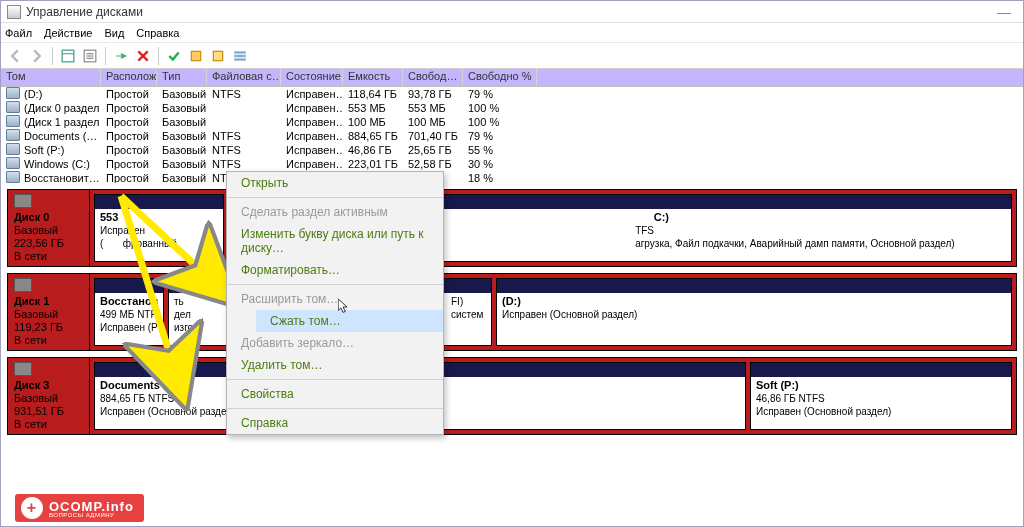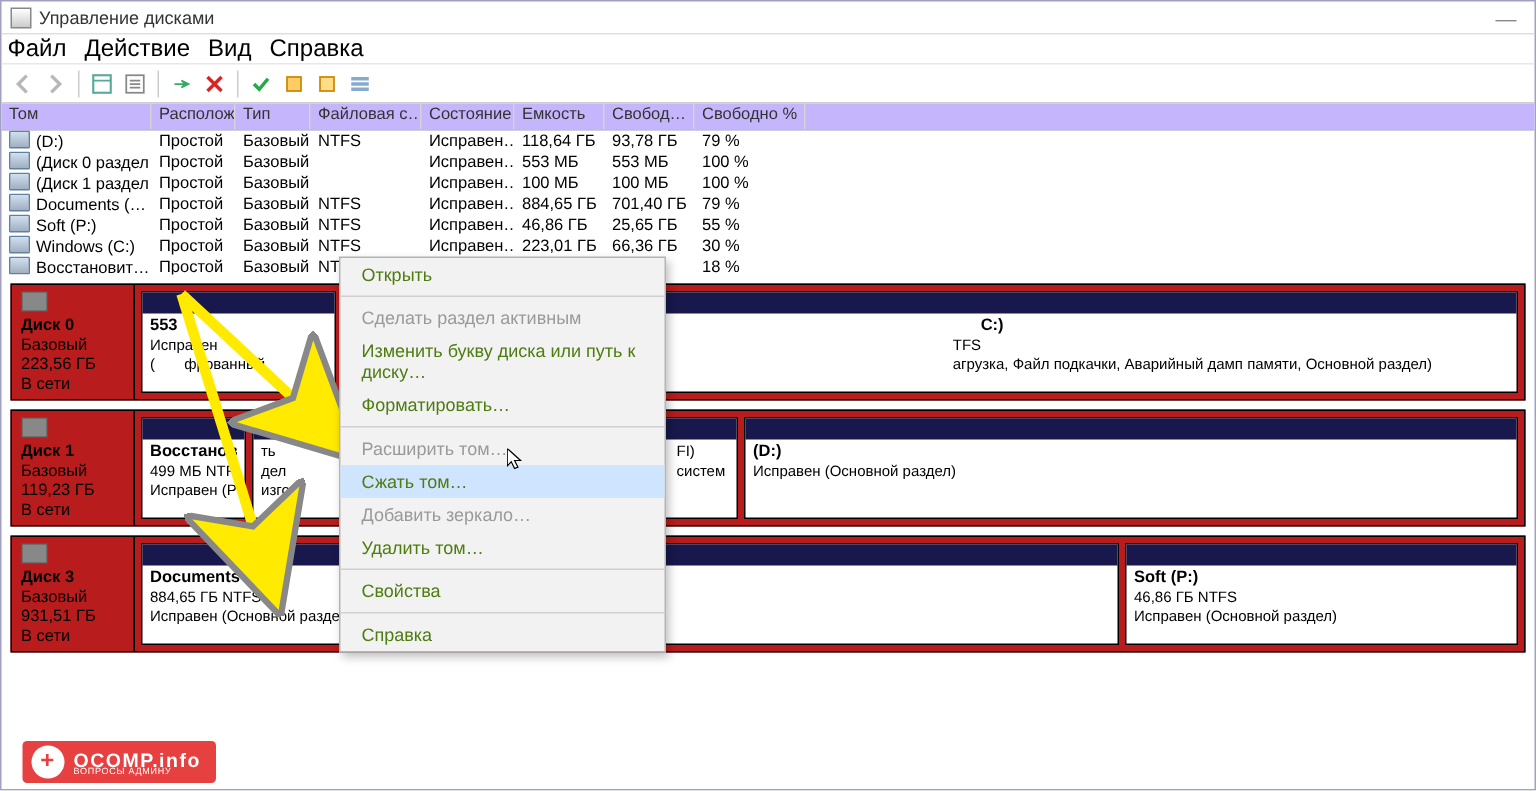--- a/index.html
+++ b/index.html
@@ -1,21 +1,21 @@
 <!DOCTYPE html>
 <html><head>
 <meta charset="utf-8">
 <style>
   * { box-sizing: border-box; }
   html,body { margin:0; padding:0; font-family:"Segoe UI",Tahoma,Arial,sans-serif; font-size:11px; background:#f0f0f0; }
   .window { width:1024px; height:527px; background:#fff; border:1px solid #a0a0c0; position:relative; overflow:hidden; }
   .titlebar { height:22px; line-height:22px; padding:0 6px; font-size:12px; color:#333; display:flex; align-items:center; border-bottom:1px solid #e0e0e0; }
   .titlebar .tb-icon { width:14px;height:14px;margin-right:5px;display:inline-block;border:1px solid #888;position:relative;background:linear-gradient(#fff,#ccc); }
   .titlebar .tb-dash { margin-left:auto; color:#888; font-size:14px; padding:0 6px; }
-  .menubar { height:20px; padding:0 4px; display:flex; gap:12px; border-bottom:1px solid #e8e8e8; font-size:16px; }
+  .menubar { height:20px; padding:0 4px; display:flex; gap:12px; border-bottom:1px solid #e8e8e8; font-size:11px; }
   .menubar span { line-height:20px; }
   .toolbar { height:26px; padding:2px 4px; display:flex; align-items:center; gap:2px; border-bottom:1px solid #d0d0d0; }
   .tbtn { width:20px; height:20px; display:flex; align-items:center; justify-content:center; font-size:12px; color:#444; border-radius:2px; }
   .tbtn.dis { opacity:.35; }
   .tbtn svg { width:14px;height:14px; }
   .sep { width:1px; height:18px; background:#ccc; margin:0 3px; }
   .columns { display:flex; height:18px; border-bottom:1px solid #c0c0c0; background:#c4b5fd; color:#333; }
   .columns .col { border-right:1px solid #d4d4d4; padding:1px 5px; font-size:11px; white-space:nowrap; overflow:hidden; }
   .vollist { height:96px; overflow:hidden; }
   .vollist .row { display:flex; height:14px; line-height:14px; }
@@ -31,21 +31,21 @@
   .partarea { flex:1; display:flex; padding:4px; gap:4px; position:relative; }
   .part { border:1px solid #000; display:flex; flex-direction:column; background:#fff; position:relative; }
   .partbar { height:14px; background:#18184c; }
   .partbody { padding:2px 5px; font-size:11px; line-height:13px; }
   .partbody .pname { font-weight:bold; }
   .partbody .pstat { font-size:10px; }
   
   .ctx { position:absolute; left:225px; top:170px; width:218px; background:#f2f2f2; border:1px solid #b5b5b5; box-shadow:2px 3px 6px rgba(0,0,0,.25); z-index:50; font-size:12px; }
   .ctx .mi { padding:4px 14px; color:#4d7c0f; }
   .ctx .mi.dis { color:#9a9a9a; }
-  .ctx .mi.hl { background:#cfe5ff; }
+  .ctx .mi.hl { background:#cfe5ff;margin-left:29px; }
   .ctx .msep { height:1px; background:#d0d0d0; margin:3px 0; }
   .cursor { position:absolute; width:11px;height:16px; left:337px; top:298px; z-index:60; }
   
   .arrows { position:absolute; left:0; top:0; z-index:40; pointer-events:none; }
   
   .wm { position:absolute; left:14px; bottom:4px; z-index:70; display:flex; align-items:center; background:#e64040; color:#fff; border-radius:3px; padding:3px 10px 3px 6px; font-size:13px; font-weight:bold; letter-spacing:1px; }
   .wm .plus { width:22px;height:22px;background:#fff;border-radius:50%;color:#e64040;font-weight:900;font-size:16px;display:flex;align-items:center;justify-content:center;margin-right:6px; }
   .wm .sub { font-size:6px; letter-spacing:0.5px; font-weight:normal; display:block; margin-top:-2px;}
   
   .c0{width:100px}.c1{width:56px}.c2{width:50px}.c3{width:74px}.c4{width:62px}.c5{width:60px}.c6{width:60px}.c7{width:74px}
@@ -192,21 +192,21 @@
         <div class="cell c6">25,65 ГБ</div>
         <div class="cell c7">55 %</div>
       </div>
       <div class="row">
         <div class="cell c0"><span class="vol-icon disk-glyph"></span><span>Windows (C:)</span></div>
         <div class="cell c1">Простой</div>
         <div class="cell c2">Базовый</div>
         <div class="cell c3">NTFS</div>
         <div class="cell c4">Исправен…</div>
         <div class="cell c5">223,01 ГБ</div>
-        <div class="cell c6">66,36 ГБ</div>
+        <div class="cell c6">52,58 ГБ</div>
         <div class="cell c7">30 %</div>
       </div>
       <div class="row">
         <div class="cell c0"><span class="vol-icon disk-glyph"></span><span>Восстановит…</span></div>
         <div class="cell c1">Простой</div>
         <div class="cell c2">Базовый</div>
         <div class="cell c3">NTFS</div>
         <div class="cell c4">Исправен…</div>
         <div class="cell c5">499 МБ</div>
         <div class="cell c6">89 МБ</div>

